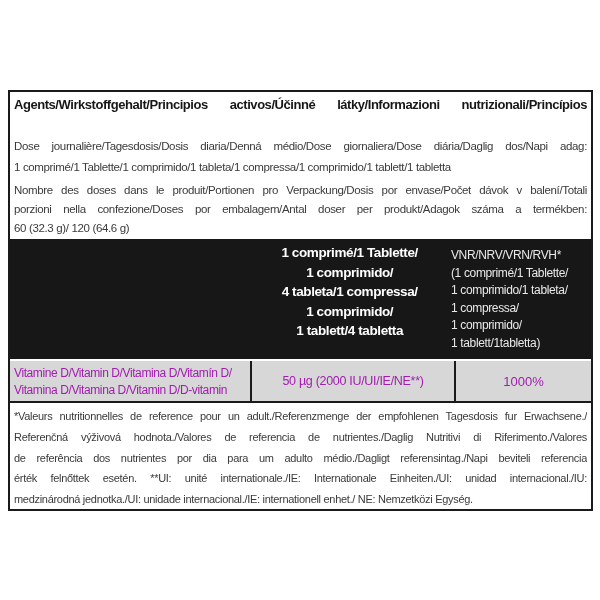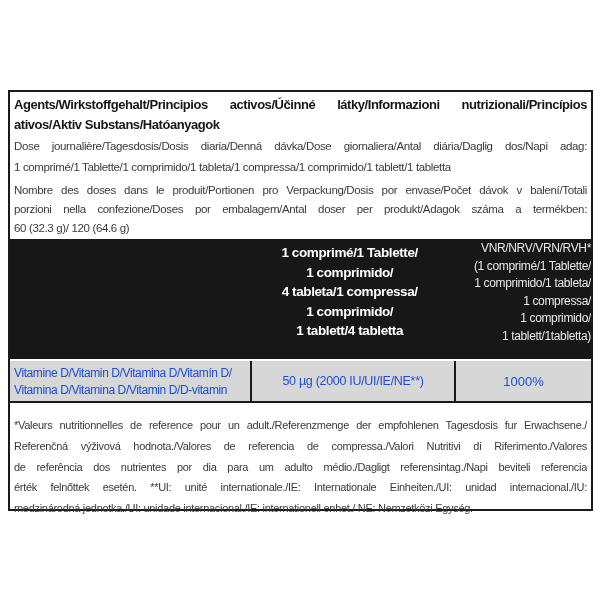--- a/index.html
+++ b/index.html
@@ -23,56 +23,55 @@
   .band{
     height:120px;background:var(--band-bg);display:flex;box-sizing:border-box;
   }
   .band-col{box-sizing:border-box;}
   .band-empty{width:240px;}
   .band-dose{
     width:204px;padding-top:4px;color:var(--band-text);font-weight:bold;
     font-size:13.5px;line-height:19.5px;text-align:center;letter-spacing:-0.4px;
   }
   .band-nrv{
-    width:141px;padding-top:1px;color:var(--band-text-dim);
-    font-size:12px;line-height:17.5px;text-align:right;letter-spacing:-0.35px;
+    width:141px;padding-top:8px;color:var(--band-text-dim);
+    font-size:12px;line-height:17.5px;text-align:left;letter-spacing:-0.35px;
   }
   .vrow{
     height:44px;display:flex;background:var(--row-bg);box-sizing:border-box;
     border-top:2px solid #ffffff;border-bottom:2px solid var(--border);
-    color:#1d4ed8;
+    color:#a21caf;
   }
   .vcell{box-sizing:border-box;}
   .vname{
     width:240px;padding:4px 0 0 4px;font-size:12px;line-height:17px;
     letter-spacing:-0.4px;
   }
   .vamount{
     width:204px;border-left:2px solid var(--border);display:flex;
     align-items:center;justify-content:center;font-size:12.5px;letter-spacing:-0.3px;text-align:center;
   }
   .vnrv{
     flex:1;border-left:2px solid var(--border);display:flex;
     align-items:center;justify-content:center;font-size:13px;
   }
-  .sec-foot{padding-top:12px;font-size:11px;letter-spacing:-0.3px;line-height:20.8px;}
+  .sec-foot{padding-top:3px;font-size:11px;letter-spacing:-0.3px;line-height:20.8px;}
 </style>
 </head>
 <body>
 
 <div class="canvas">
   <div class="nutri-table">
 
     <div class="sec sec-agents">
       <div class="line jl">Agents/Wirkstoffgehalt/Principios activos/Účinné látky/Informazioni nutrizionali/Princípios</div>
-      <div class="line">ativos/Aktiv Substans/Hatóanyagok</div>
     </div>
 
     <div class="sec sec-dose">
-      <div class="line jl">Dose journalière/Tagesdosis/Dosis diaria/Denná dávka/Dose giornaliera/Antal diária/Daglig dos/Napi adag:</div>
+      <div class="line jl">Dose journalière/Tagesdosis/Dosis diaria/Denná médio/Dose giornaliera/Dose diária/Daglig dos/Napi adag:</div>
       <div class="line">1 comprimé/1 Tablette/1 comprimido/1 tableta/1 compressa/1 comprimido/1 tablett/1 tabletta</div>
     </div>
 
     <div class="sec sec-pack">
       <div class="line jl">Nombre des doses dans le produit/Portionen pro Verpackung/Dosis por envase/Počet dávok v balení/Totali</div>
       <div class="line jl">porzioni nella confezione/Doses por embalagem/Antal doser per produkt/Adagok száma a termékben:</div>
       <div class="line">60 (32.3 g)/ 120 (64.6 g)</div>
     </div>
 
     <div class="band">
@@ -98,20 +97,20 @@
       <div class="vcell vname">
         <div class="line">Vitamine D/Vitamin D/Vitamina D/Vitamín D/</div>
         <div class="line">Vitamina D/Vitamina D/Vitamin D/D-vitamin</div>
       </div>
       <div class="vcell vamount">50 µg (2000 IU/UI/IE/NE**)</div>
       <div class="vcell vnrv">1000%</div>
     </div>
 
     <div class="sec sec-foot">
       <div class="line jl">*Valeurs nutritionnelles de reference pour un adult./Referenzmenge der empfohlenen Tagesdosis fur Erwachsene./</div>
-      <div class="line jl">Referenčná výživová hodnota./Valores de referencia de compressa./Valori Nutritivi di Riferimento./Valores</div>
+      <div class="line jl">Referenčná výživová hodnota./Valores de referencia de nutrientes./Daglig Nutritivi di Riferimento./Valores</div>
       <div class="line jl">de referência dos nutrientes por dia para um adulto médio./Dagligt referensintag./Napi beviteli referencia</div>
       <div class="line jl">érték felnőttek esetén. **UI: unité internationale./IE: Internationale Einheiten./UI: unidad internacional./IU:</div>
       <div class="line">medzinárodná jednotka./UI: unidade internacional./IE: internationell enhet./ NE: Nemzetközi Egység.</div>
     </div>
 
   </div>
 </div>
 
 </body></html>

